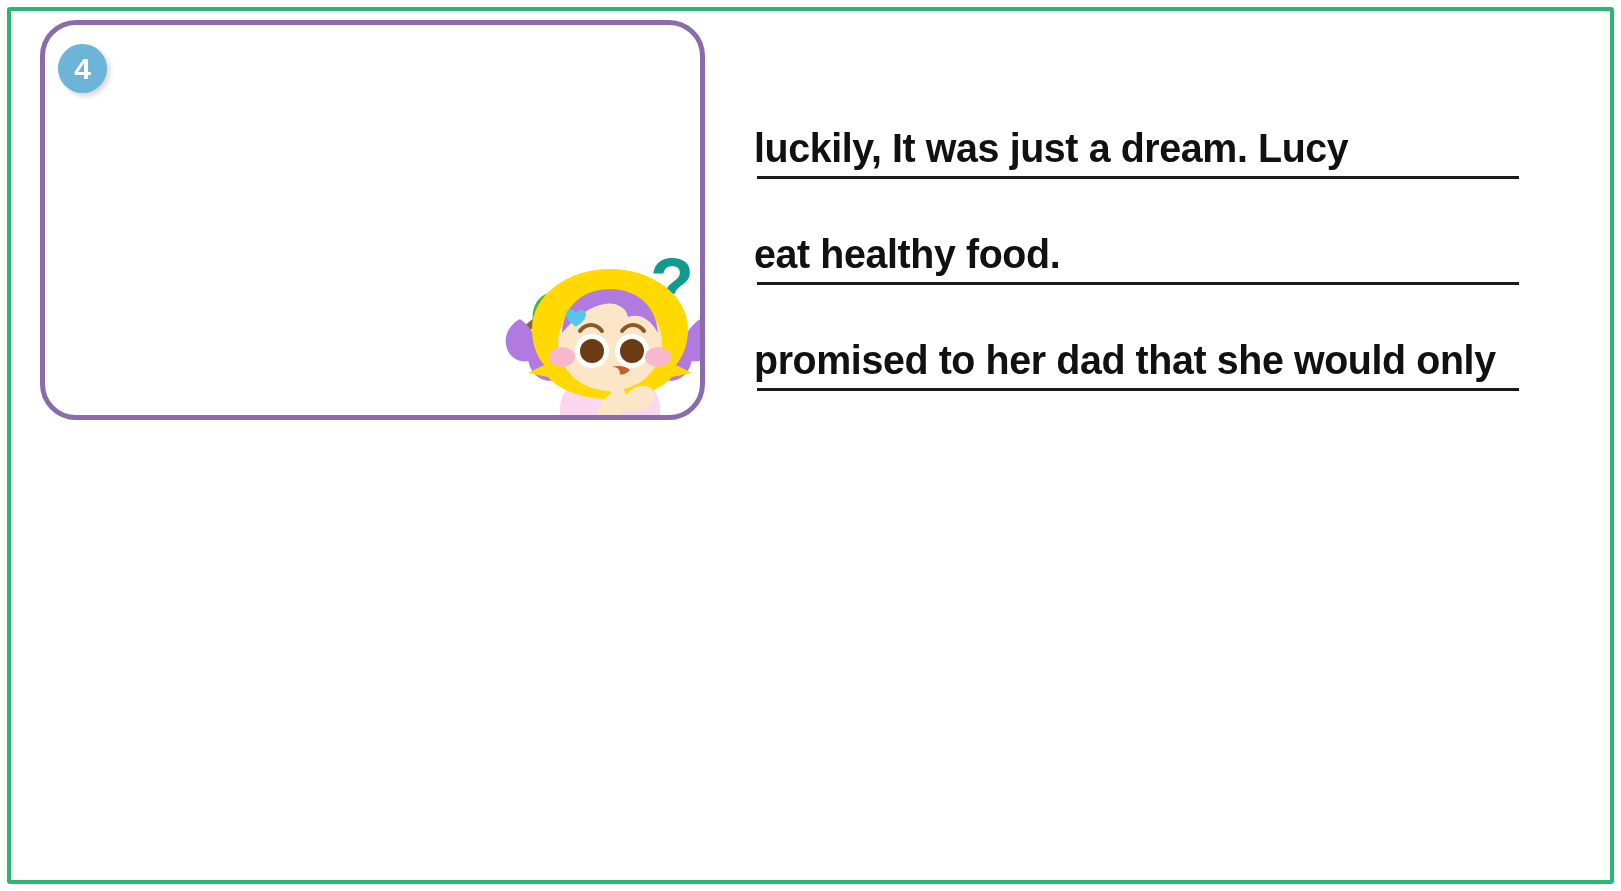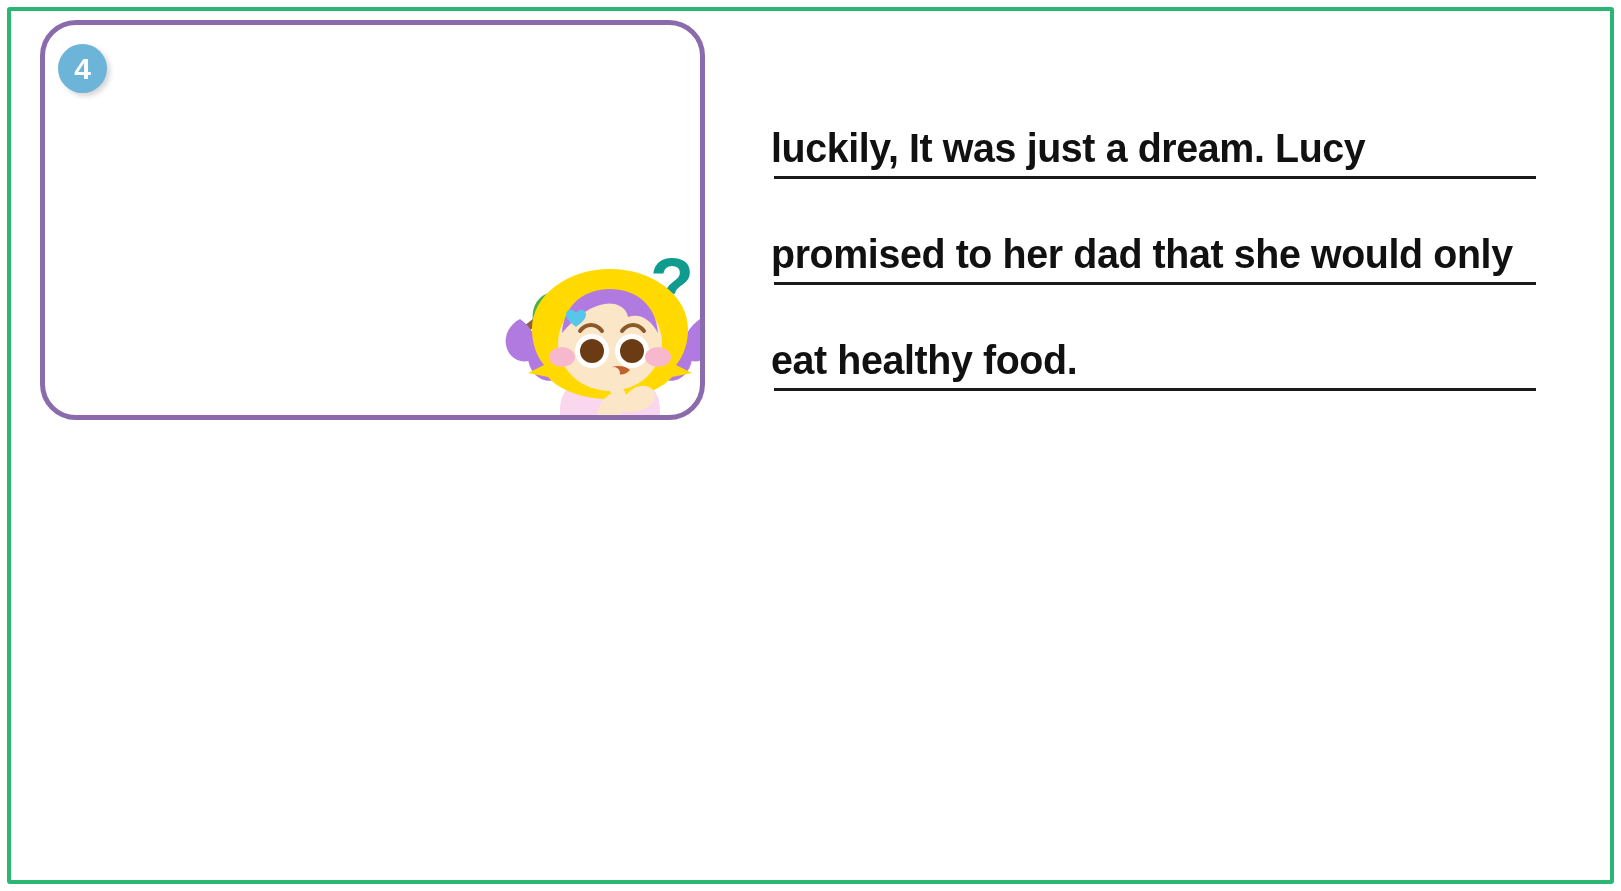--- a/index.html
+++ b/index.html
@@ -69,21 +69,21 @@
     top: 222px;
     width: 220px;
     height: 200px;
   }
   .character-wrap svg {
     display: block;
   }
   
   .answer-lines {
     position: absolute;
-    left: 771px;
+    left: 754px;
     top: 78px;
     width: 765px;
   }
   .answer-line {
     position: relative;
     height: 106px;
   }
   .answer-line .line-text {
     position: absolute;
     left: 0px;
@@ -182,22 +182,22 @@
   </div>
 
   <div class="number-badge">4</div>
 
   <div class="answer-lines">
     <div class="answer-line">
       <div class="line-text">luckily, It was just a dream. Lucy</div>
       <div class="line-rule"></div>
     </div>
     <div class="answer-line">
+      <div class="line-text">eat healthy food.</div>
+      <div class="line-rule"></div>
+    </div>
+    <div class="answer-line">
       <div class="line-text">promised to her dad that she would only</div>
       <div class="line-rule"></div>
     </div>
-    <div class="answer-line">
-      <div class="line-text">eat healthy food.</div>
-      <div class="line-rule"></div>
-    </div>
   </div>
 
 </div>
 
 </body></html>

